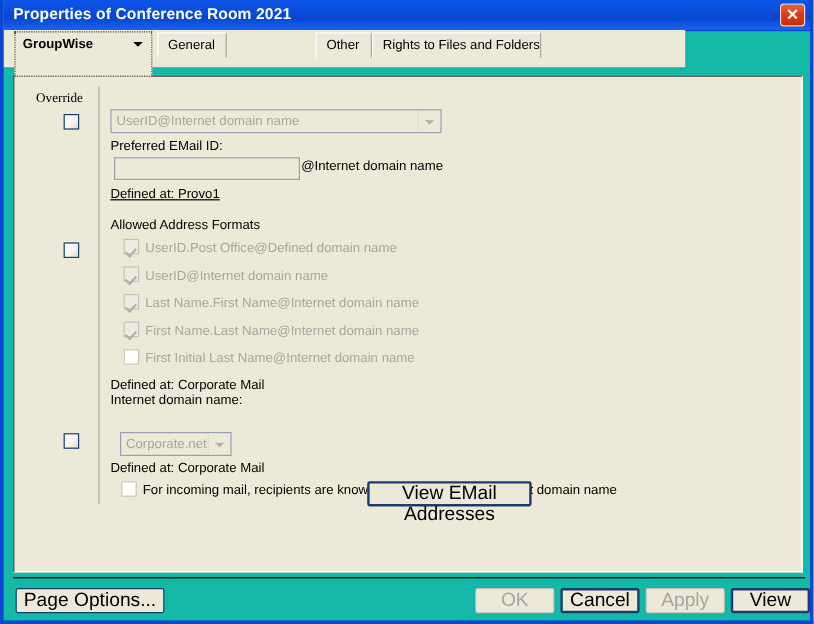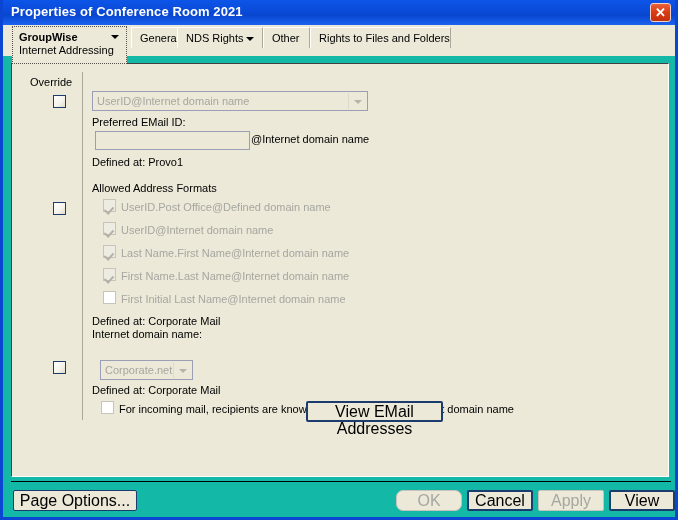--- a/index.html
+++ b/index.html
@@ -62,23 +62,24 @@
     line-height: 17px;
     text-align: center;
     font-family: "Liberation Sans", sans-serif;
   }
 
   
   #tabstrip {
     position: absolute;
     left: 0;
     top: 25px;
-    width: 672px;
+    width: 540px;
     height: 31px;
     background: #ece9d8;
+    padding-left: 28px;
   }
   .tab {
     position: absolute;
     box-sizing: border-box;
     background: #ece9d8;
     border-left: 1px solid #ffffff;
     border-top: 1px solid #ffffff;
     border-right: 1px solid #aca899;
     border-bottom: none;
     font-size: 11px;
@@ -308,60 +309,55 @@
     <div id="close-button">
       <span class="glyph">✕</span>
     </div>
   </div>
 
   <div id="tabstrip">
 
     <div class="tab" id="tab-groupwise">
       <span class="tab-label">GroupWise</span>
       <span class="dd-arrow"></span>
-      <span class="tab-sub">Internet Addressing</span>
     </div>
 
     <div class="tab" id="tab-general">
       <span class="tab-label">General</span>
     </div>
 
-    <div class="tab" id="tab-nds">
-      <span class="tab-label">NDS Rights</span>
-      <span class="dd-arrow"></span>
-    </div>
 
     <div class="tab" id="tab-other">
       <span class="tab-label">Other</span>
     </div>
 
     <div class="tab" id="tab-rights">
       <span class="tab-label">Rights to Files and Folders</span>
     </div>
   </div>
 
   <div id="panel">
     <div id="panel-inner">
 
       <div class="vline"></div>
 
-      <span class="lbl" style="left:18px; top:12px;">Override</span>
+      <span class="lbl" style="left:18px; top:12px;font-family:Liberation Serif, serif;">Override</span>
 
       <div class="ovr-check" style="left:41px; top:31px;"></div>
 
       <div class="combo" style="left:80px; top:27px; width:276px;">
         <span class="combo-text">UserID@Internet domain name</span>
         <span class="combo-btn"></span>
       </div>
 
       <span class="lbl" style="left:80px; top:52px;">Preferred EMail ID:</span>
       <div class="textbox" style="left:83px; top:67px; width:155px;"></div>
       <span class="lbl" style="left:239px; top:69px;">@Internet domain name</span>
 
-      <span class="lbl" style="left:80px; top:92px;">Defined at:  Provo1</span>
+      <span class="lbl" style="left:80px; top:92px;text-decoration:underline;">Defined at:  Provo1</span>
 
       <span class="lbl" style="left:80px; top:118px;">Allowed Address Formats</span>
 
       <div class="ovr-check" style="left:41px; top:138px;"></div>
 
       <div class="dis-check checked" style="left:91px; top:120px; margin-top:15px;"></div>
       <span class="lbl disabled" style="left:109px; top:137px;">UserID.Post Office@Defined domain name</span>
 
       <div class="dis-check checked" style="left:91px; top:158px;"></div>
       <span class="lbl disabled" style="left:109px; top:160px;">UserID@Internet domain name</span>
@@ -394,21 +390,21 @@
       <button class="btn default-btn" style="left:294px; top:337px; width:137px; height:21px;">View EMail Addresses</button>
 
     </div>
   </div>
 
   <div id="bottom-sep"></div>
 
   <div id="bottombar">
     <button class="btn" style="left:10px; top:6px; width:124px; height:21px;">Page Options...</button>
 
-    <button class="btn disabled" style="left:393px; top:6px; width:66px; height:21px;border-radius:7px;">OK</button>
+    <button class="btn disabled" style="left:393px; top:6px; width:66px; height:21px;">OK</button>
 
     <button class="btn default-btn" style="left:464px; top:6px; width:66px; height:21px;">Cancel</button>
 
     <button class="btn disabled" style="left:535px; top:6px; width:66px; height:21px;">Apply</button>
 
     <button class="btn default-btn" style="left:606px; top:6px; width:66px; height:21px;">View</button>
   </div>
 
 </div>
 

